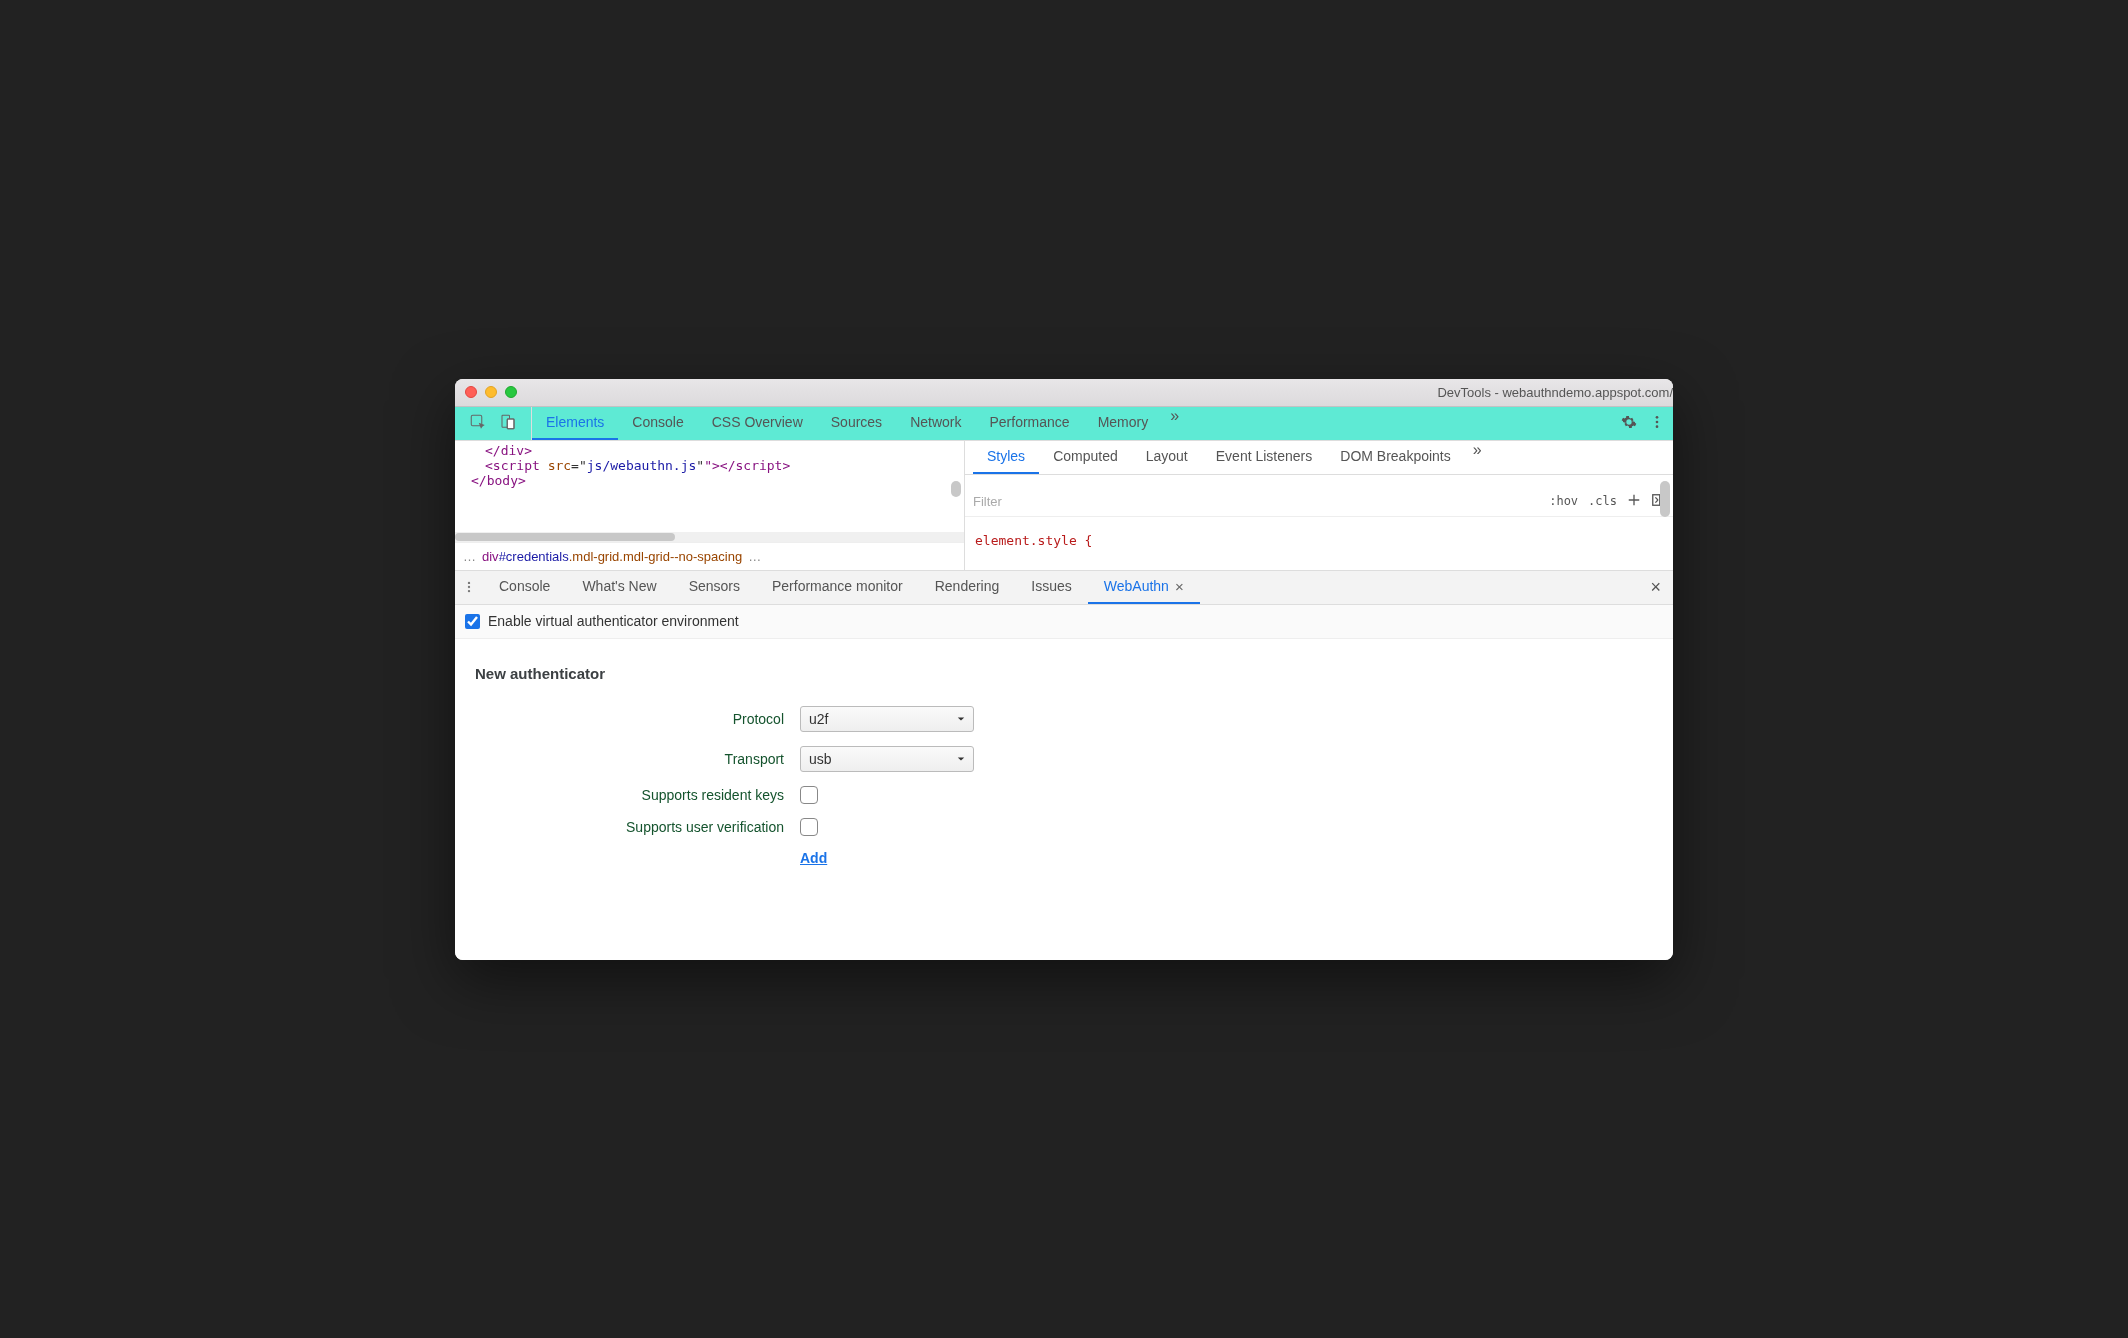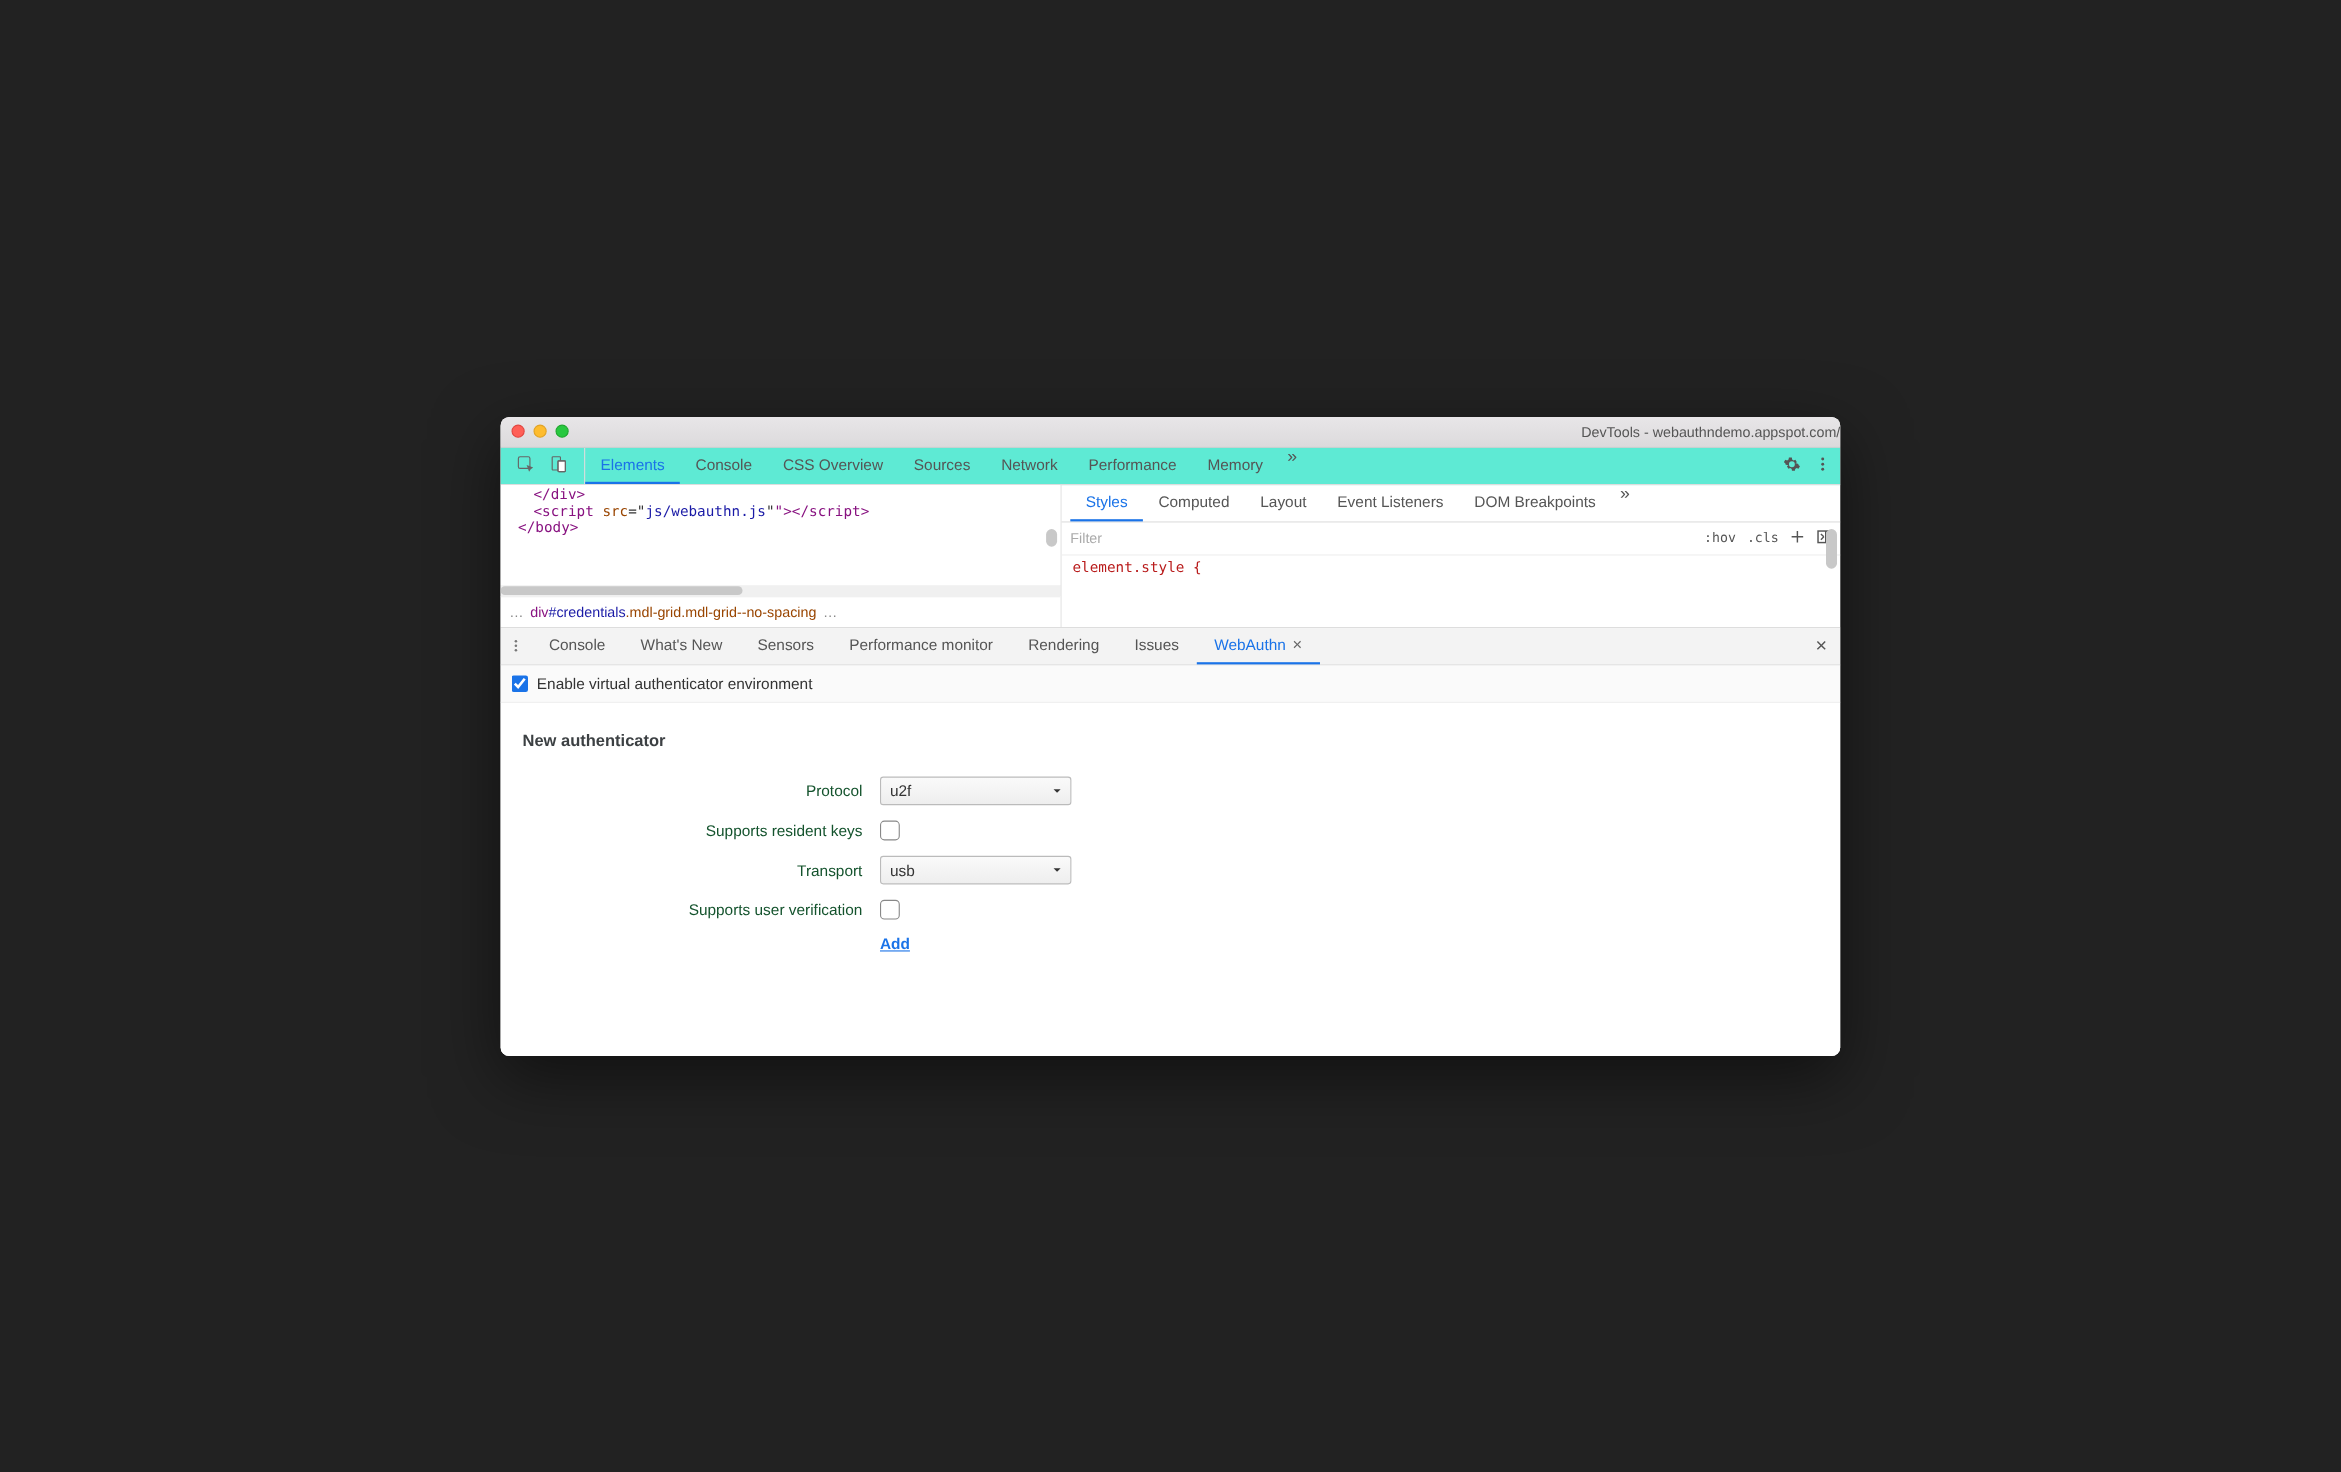--- a/index.html
+++ b/index.html
@@ -63,21 +63,21 @@
 .c-txt { color: #333; }
 .code-scroll { position: absolute; right: 3px; top: 40px; bottom: 6px; width: 10px; }
 .code-scroll::before { content: ''; position: absolute; top: 0; width: 10px; height: 16px; background: #c8c8c8; border-radius: 5px; }
 .hscroll { height: 10px; background: #f0f0f0; position: relative; }
 .hscroll::before { content: ''; position: absolute; left: 0; width: 220px; height: 8px; top: 1px; background: #c8c8c8; border-radius: 4px; }
 .breadcrumb { height: 28px; display: flex; align-items: center; padding: 0 8px; font-size: 13px; border-top: 1px solid #eee; background: #fff; color: #888; gap: 6px; }
 .breadcrumb .bc-div { color: #881280; }
 .breadcrumb .bc-id { color: #1a1aa6; }
 .breadcrumb .bc-cls { color: #994500; }
 
-.right-pane { flex: 1; display: flex; flex-direction: column; position: relative; }
+.right-pane { flex: 1; display: flex; flex-direction: column; position: relative; gap: 12px; }
 .sub-tabs { display: flex; align-items: stretch; height: 34px; border-bottom: 1px solid #ddd; padding-left: 8px; font-size: 14px; color: #555; }
 .sub-tab { padding: 0 14px; display: flex; align-items: center; border-bottom: 2px solid transparent; cursor: pointer; white-space: nowrap; }
 .sub-tab.active { color: #1a73e8; border-bottom-color: #1a73e8; }
 .filter-row { height: 30px; display: flex; align-items: center; border-bottom: 1px solid #eee; padding: 0 8px; gap: 10px; font-size: 13px; }
 .filter-input { flex: 1; border: none; outline: none; font-size: 13px; color: #333; background: transparent; }
 .filter-input::placeholder { color: #aaa; }
 .filter-row .mono { font-family: Menlo, Consolas, monospace; font-size: 12px; color: #555; cursor: pointer; }
 .filter-row svg { width: 14px; height: 14px; stroke: #555; fill: none; stroke-width: 1.5; }
 .style-body { padding: 4px 10px; font-family: Menlo, Consolas, monospace; font-size: 13px; color: #b91c1c; }
 .right-scroll { position: absolute; right: 3px; top: 40px; width: 10px; height: 60px; }
@@ -235,35 +235,35 @@
       <div class="form-label">Protocol</div>
       <div class="select-box">
         <span>u2f</span>
         <svg viewBox="0 0 10 10">
             <path d="M1 3 L5 7 L9 3" fill="#333"></path>
           </svg>
       </div>
     </div>
 
     <div class="form-row">
-      <div class="form-label">Supports resident keys</div>
-      <div class="checkbox-box"></div>
-    </div>
-
-    <div class="form-row">
       <div class="form-label">Transport</div>
       <div class="select-box">
         <span>usb</span>
         <svg viewBox="0 0 10 10">
             <path d="M1 3 L5 7 L9 3" fill="#333"></path>
           </svg>
       </div>
     </div>
 
     <div class="form-row">
+      <div class="form-label">Supports resident keys</div>
+      <div class="checkbox-box"></div>
+    </div>
+
+    <div class="form-row">
       <div class="form-label">Supports user verification</div>
       <div class="checkbox-box"></div>
     </div>
 
     <div class="form-row">
       <div class="form-label"></div>
       <span class="add-link">Add</span>
     </div>
   </div>
 

